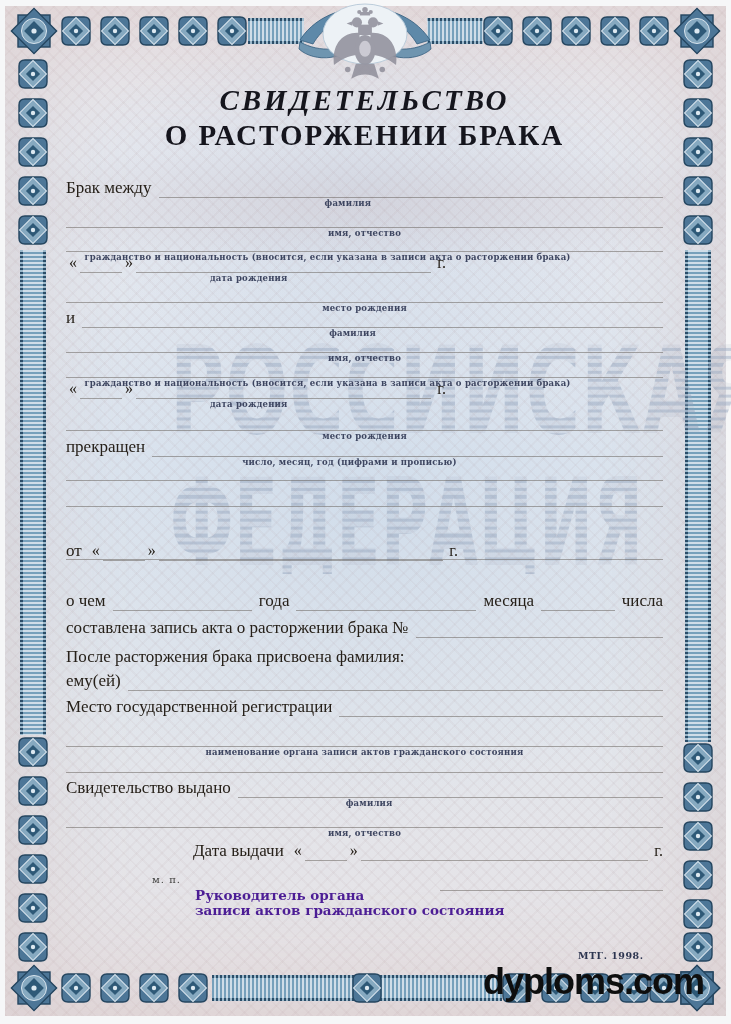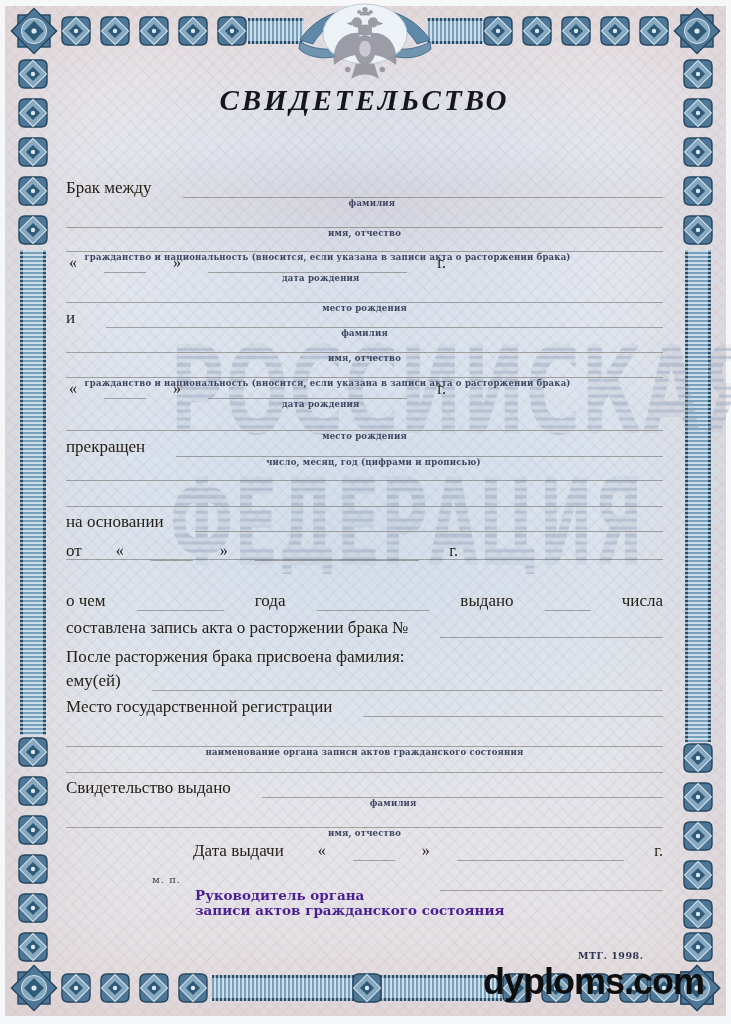--- a/index.html
+++ b/index.html
@@ -25,21 +25,21 @@
       background:repeating-linear-gradient(180deg, rgba(148,164,188,.50) 0 2px, rgba(150,158,178,.12) 2px 5px);
       -webkit-background-clip:text;background-clip:text;pointer-events:none;}
   .wm1{left:170px;top:340px;font-size:78px;transform:scale(.95,1.55);}
   .wm2{left:170px;top:472px;font-size:78px;transform:scale(.82,1.55);}
   
   .title{position:absolute;left:66px;width:597px;text-align:center;font-weight:bold;
          color:#15151d;font-family:"Liberation Serif",serif;}
   .title.t1{top:84px;font-size:29px;letter-spacing:3px;font-style:italic;}
   .title.t2{top:119px;font-size:29px;letter-spacing:2px;}
   
-  .row{position:absolute;display:flex;align-items:flex-end;height:21px;gap:24px;}
+  .row{position:absolute;display:flex;align-items:flex-end;height:21px;}
   .lbl{font-size:17px;color:#262019;white-space:nowrap;padding-right:7px;line-height:21px;}
   .line{flex:1;height:18px;border-bottom:1px solid rgba(110,104,98,.55);position:relative;}
   .day{flex:none;width:42px;height:18px;border-bottom:1px solid rgba(110,104,98,.55);}
   .q{font-size:16px;color:#262019;line-height:21px;padding:0 3px;}
   .g{font-size:16px;color:#262019;line-height:21px;padding-left:6px;white-space:nowrap;}
   .sub{position:absolute;top:100%;margin-top:1px;left:0;right:0;text-align:center;
        font-family:"DejaVu Serif",serif;font-weight:bold;font-size:8.5px;color:#3d4560;
        letter-spacing:.2px;white-space:nowrap;}
   .sub.abs{right:auto;}
   .txt{position:absolute;font-size:17px;color:#262019;white-space:nowrap;}
@@ -190,20 +190,21 @@
         <use href="#med" transform="translate(634,988)"></use>
       <use href="#med" transform="translate(664,988)"></use>
       <use href="#star" transform="translate(697,988)"></use>
     </g>
   </svg>
 
   <div class="wm wm1">РОССИЙСКАЯ</div>
   <div class="wm wm2">ФЕДЕРАЦИЯ</div>
 
   <div class="title t1">СВИДЕТЕЛЬСТВО</div>
+  <div class="title t2">О РАСТОРЖЕНИИ БРАКА</div>
 
   <div class="row" style="left:66px;top:177px;width:597px">
     <span class="lbl">Брак между</span>
     <span class="line">
       <span class="sub abs" style="left:166px">фамилия</span>
     </span>
   </div>
 
   <div class="row" style="left:66px;top:207px;width:597px">
     <span class="line">
@@ -275,44 +276,40 @@
     </span>
   </div>
 
   <div class="row" style="left:66px;top:460px;width:597px">
     <span class="line"></span>
   </div>
   <div class="row" style="left:66px;top:486px;width:597px">
     <span class="line"></span>
   </div>
 
-  <div class="row" style="left:66px;top:511px;width:597px">
-    <span class="lbl">на основании</span>
-    <span class="line"></span>
-  </div>
 
   <div class="row" style="left:66px;top:539px;width:597px">
     <span class="line"></span>
   </div>
 
   <div class="row" style="left:66px;top:540px;width:392px">
     <span class="lbl">от</span>
     <span class="q">«</span>
     <span class="day"></span>
     <span class="q">»</span>
     <span class="line"></span>
     <span class="g">г.</span>
   </div>
 
   <div class="row" style="left:66px;top:590px;width:597px">
     <span class="lbl">о чем</span>
     <span class="line" style="flex:1.7"></span>
     <span class="lbl" style="padding-left:7px">года</span>
     <span class="line" style="flex:2.2"></span>
-    <span class="lbl" style="padding-left:7px">выдано</span>
+    <span class="lbl" style="padding-left:7px">месяца</span>
     <span class="line" style="flex:0.9"></span>
     <span class="lbl" style="padding:0 0 0 7px">числа</span>
   </div>
 
   <div class="row" style="left:66px;top:617px;width:597px">
     <span class="lbl">составлена запись акта о расторжении брака №</span>
     <span class="line"></span>
   </div>
 
   <div class="txt" style="left:66px;top:647px">После расторжения брака присвоена фамилия:</div>

